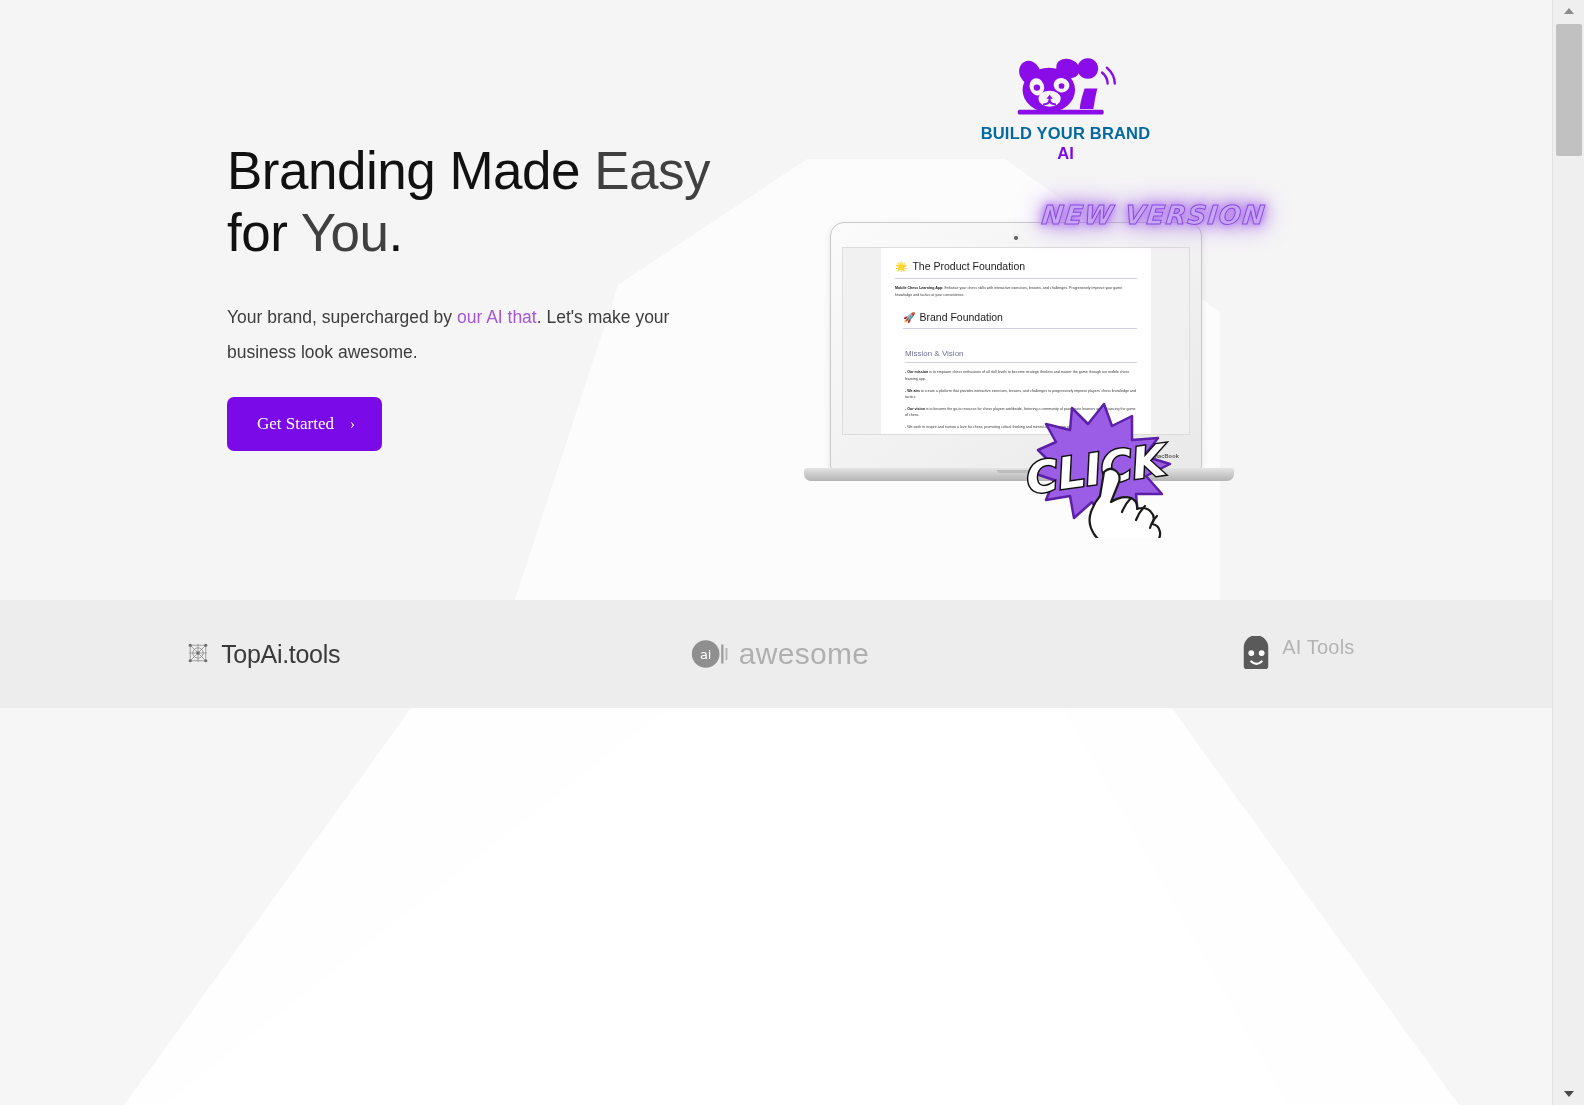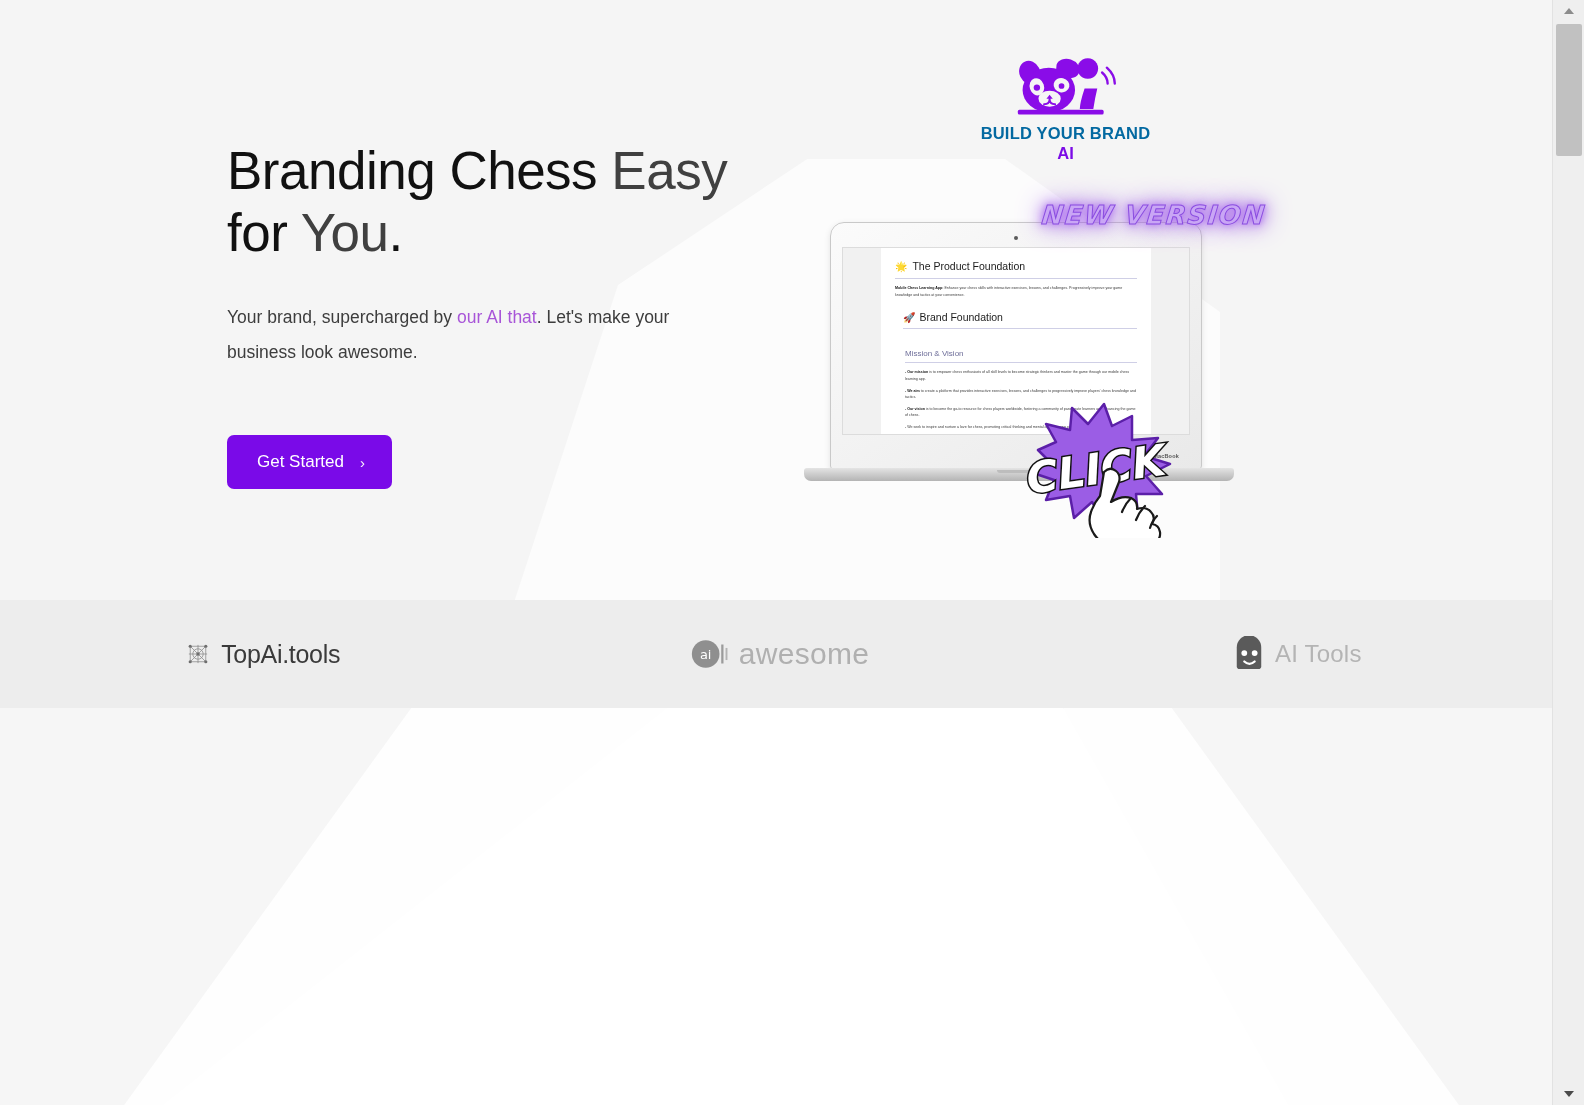--- a/index.html
+++ b/index.html
@@ -93,22 +93,21 @@
 
   .cta {
     position:absolute; left:227px; top:397px;
     display:inline-flex; align-items:center; gap:16px;
     padding:17px 27px 17px 30px;
     background:#7a0ae8;
     color:#ffffff;
     font-size:17px;
     border:none; border-radius:7px;
     cursor:pointer;
-    font-family:Liberation Sans, sans-serif;
-    margin-top:38px;
+    font-family:Liberation Serif, serif;
   }
   .cta .chev { font-size:15px; line-height:1; opacity:.95; }
 
   
   .brand-logo {
     position:absolute; left:978px; top:55px;
     width:175px; text-align:center;
     z-index:3;
   }
   .brand-logo .mark { height:62px; margin-bottom:2px; }
@@ -221,31 +220,31 @@
   
   .partners {
     position:absolute; left:0; top:600px;
     width:1552px; height:108px;
     background:#ededed;
     display:flex; align-items:center;
     z-index:2;
   }
   .partner {
     flex:1;
-    display:flex; align-items:center; justify-content:center;
+    display:flex; justify-content:center;
     gap:10px;
     padding-left:8px;
   }
   .partner .pname {
     color:#9c9c9c; white-space:nowrap;
   }
   .p-topai .pname { font-size:25px; color:#3a3a3a; font-weight:400; letter-spacing:-.3px; }
   .p-future .pname { font-size:22px; color:#a8a8a8; letter-spacing:1px; }
   .p-awesome .pname { font-size:30px; color:#b0b0b0; letter-spacing:.3px; }
-  .p-aitools .pname { font-size:24px; color:#b4b4b4; letter-spacing:.2px; }
+  .p-aitools .pname { font-size:20px; color:#b4b4b4; letter-spacing:.2px; }
 
   
   .scrollbar {
     position:absolute; right:0; top:0;
     width:32px; height:1105px;
     background:#efefef;
     border-left:1px solid #e2e2e2;
     z-index:20;
   }
   .sb-btn {
@@ -274,21 +273,21 @@
 
 <div id="page">
 
   <div class="bg-hero-blob"></div>
   <div class="bg-funnel"></div>
   <div class="bg-funnel-right"></div>
 
   <section class="hero">
 
     <h1 class="headline">
-      <span>Branding Chess </span><span class="accent">Easy</span><br>
+      <span>Branding Made </span><span class="accent">Easy</span><br>
       <span>for </span><span class="accent">You</span><span>.</span>
     </h1>
 
     <p class="subtext">
       <span>Your brand, supercharged by </span><a href="#" class="link-accent" style="text-decoration:none">our AI that</a><span>. Let's make your business look awesome.</span>
     </p>
 
     <button class="cta">
       <span>Get Started</span>
       <span class="chev">›</span>

